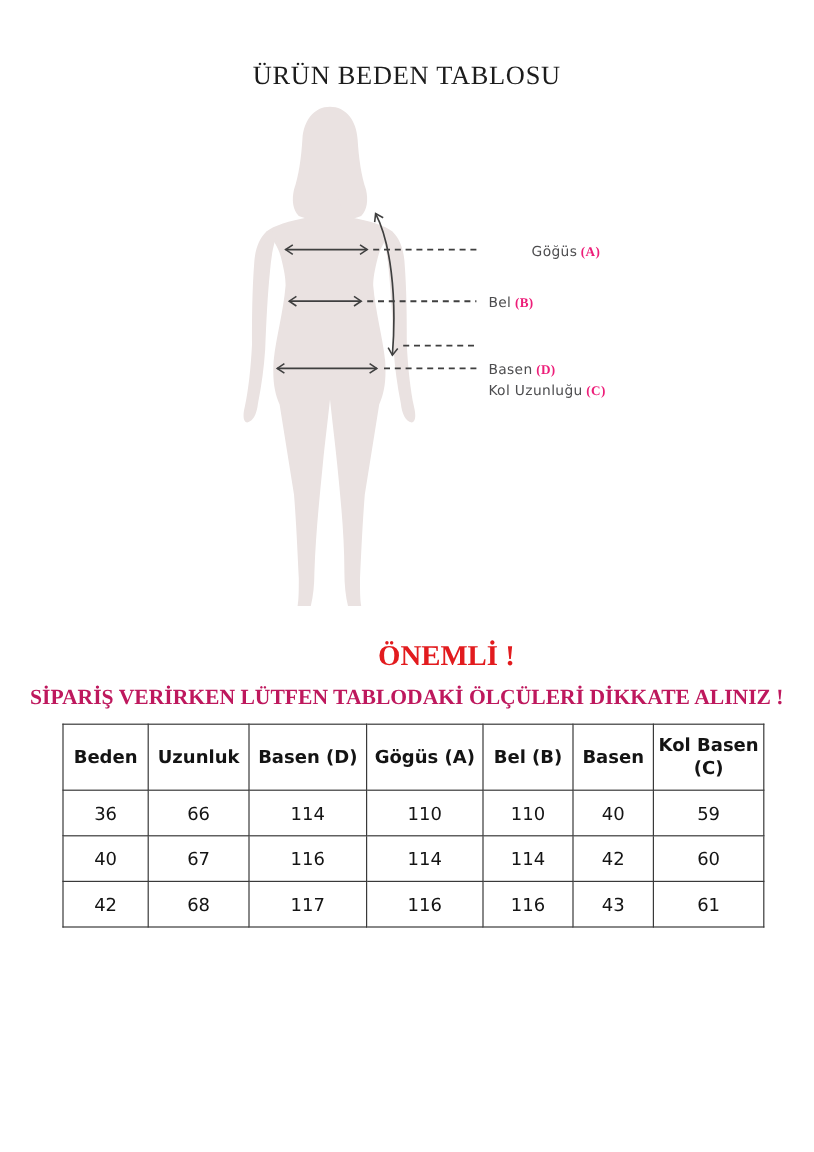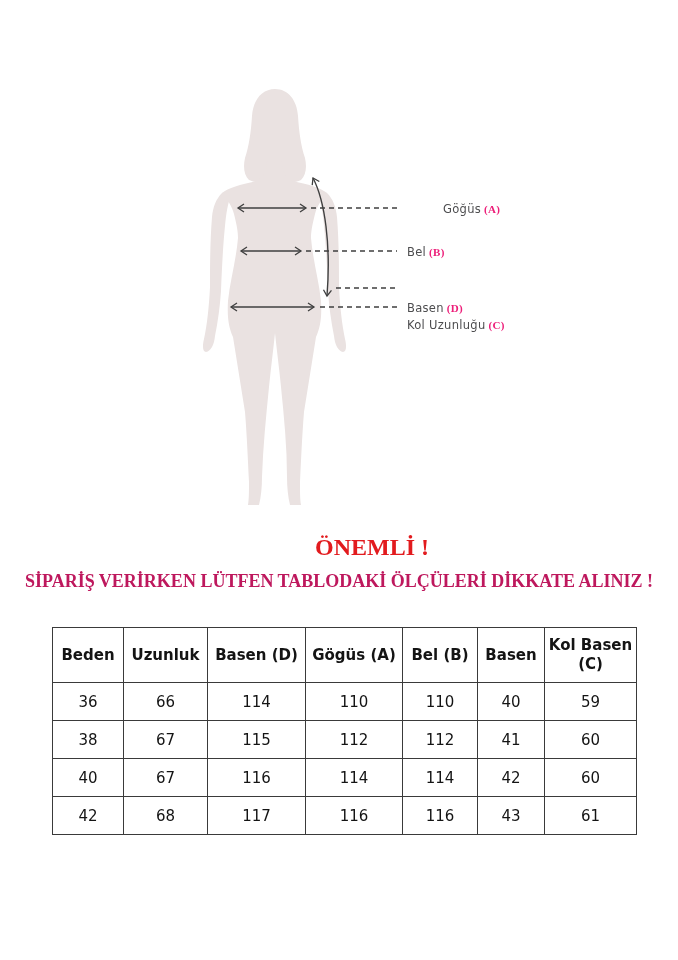--- a/index.html
+++ b/index.html
@@ -35,34 +35,35 @@
   }
   .notice-warning{
     position:absolute;top:571px;left:0;width:678px;text-align:center;
     font-family:"Liberation Serif","DejaVu Serif",serif;
     font-weight:bold;font-size:18px;color:#be185d;white-space:nowrap;
   }
   
   table.size-table{
     position:absolute;left:52px;top:603px;width:584px;
     border-collapse:collapse;table-layout:fixed;
-    font-family:"DejaVu Sans", sans-serif;color:#141414;margin-top:24px;
+    font-family:"DejaVu Sans", sans-serif;color:#141414;
   }
   table.size-table th, table.size-table td{
     border:1px solid #3a3a3a;text-align:center;vertical-align:middle;
     padding:0 2px;
   }
   table.size-table th{height:54px;font-size:15px;font-weight:bold;line-height:1.25;}
   table.size-table td{height:37px;font-size:15px;font-weight:normal;}
 </style>
 </head>
 <body>
 
 <div class="page">
 
+  <div class="page-title">ÜRÜN BEDEN TABLOSU</div>
 
   <svg class="figure-svg" viewBox="0 0 230 430">
     <defs>
       <marker id="ah-end" markerWidth="9" markerHeight="10" refX="7" refY="5" orient="auto" markerUnits="userSpaceOnUse">
         <path d="M1,1 L7,5 L1,9" fill="none" stroke="#3f3f3f" stroke-width="1.3"></path>
       </marker>
       <marker id="ah-start" markerWidth="9" markerHeight="10" refX="7" refY="5" orient="auto-start-reverse" markerUnits="userSpaceOnUse">
         <path d="M1,1 L7,5 L1,9" fill="none" stroke="#3f3f3f" stroke-width="1.3"></path>
       </marker>
     </defs>
@@ -130,29 +131,20 @@
       <tr>
         <td>36</td>
         <td>66</td>
         <td>114</td>
         <td>110</td>
         <td>110</td>
         <td>40</td>
         <td>59</td>
       </tr>
       <tr>
-        <td>38</td>
-        <td>67</td>
-        <td>115</td>
-        <td>112</td>
-        <td>112</td>
-        <td>41</td>
-        <td>60</td>
-      </tr>
-      <tr>
         <td>40</td>
         <td>67</td>
         <td>116</td>
         <td>114</td>
         <td>114</td>
         <td>42</td>
         <td>60</td>
       </tr>
       <tr>
         <td>42</td>

